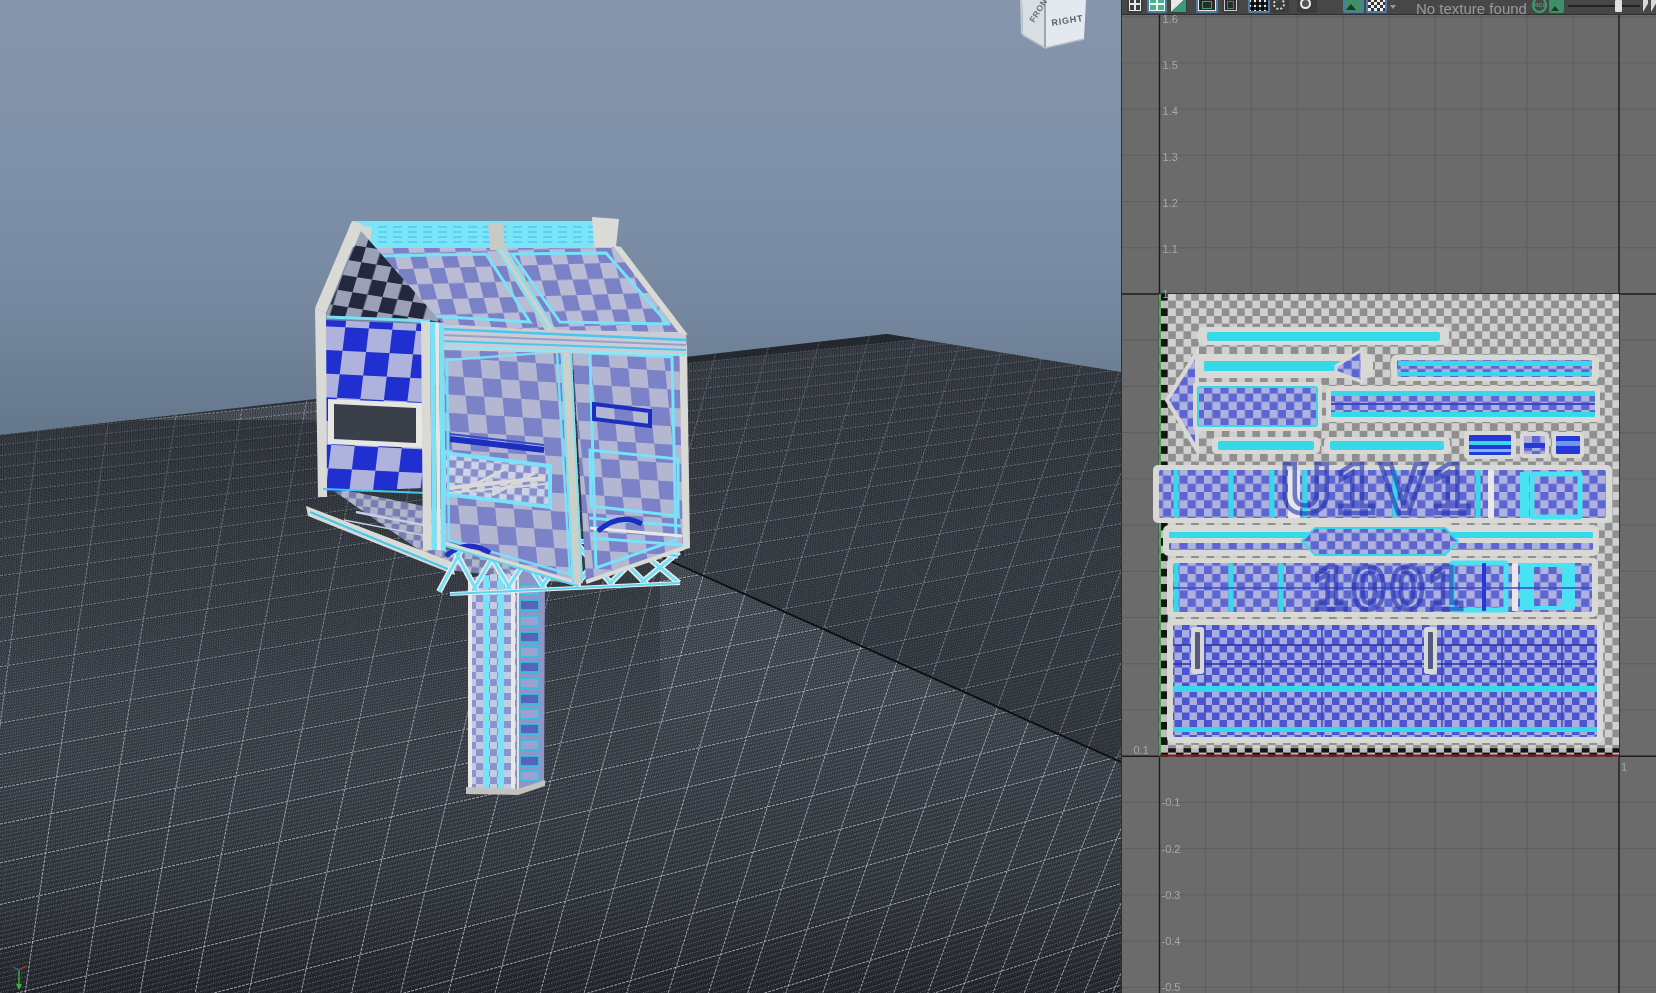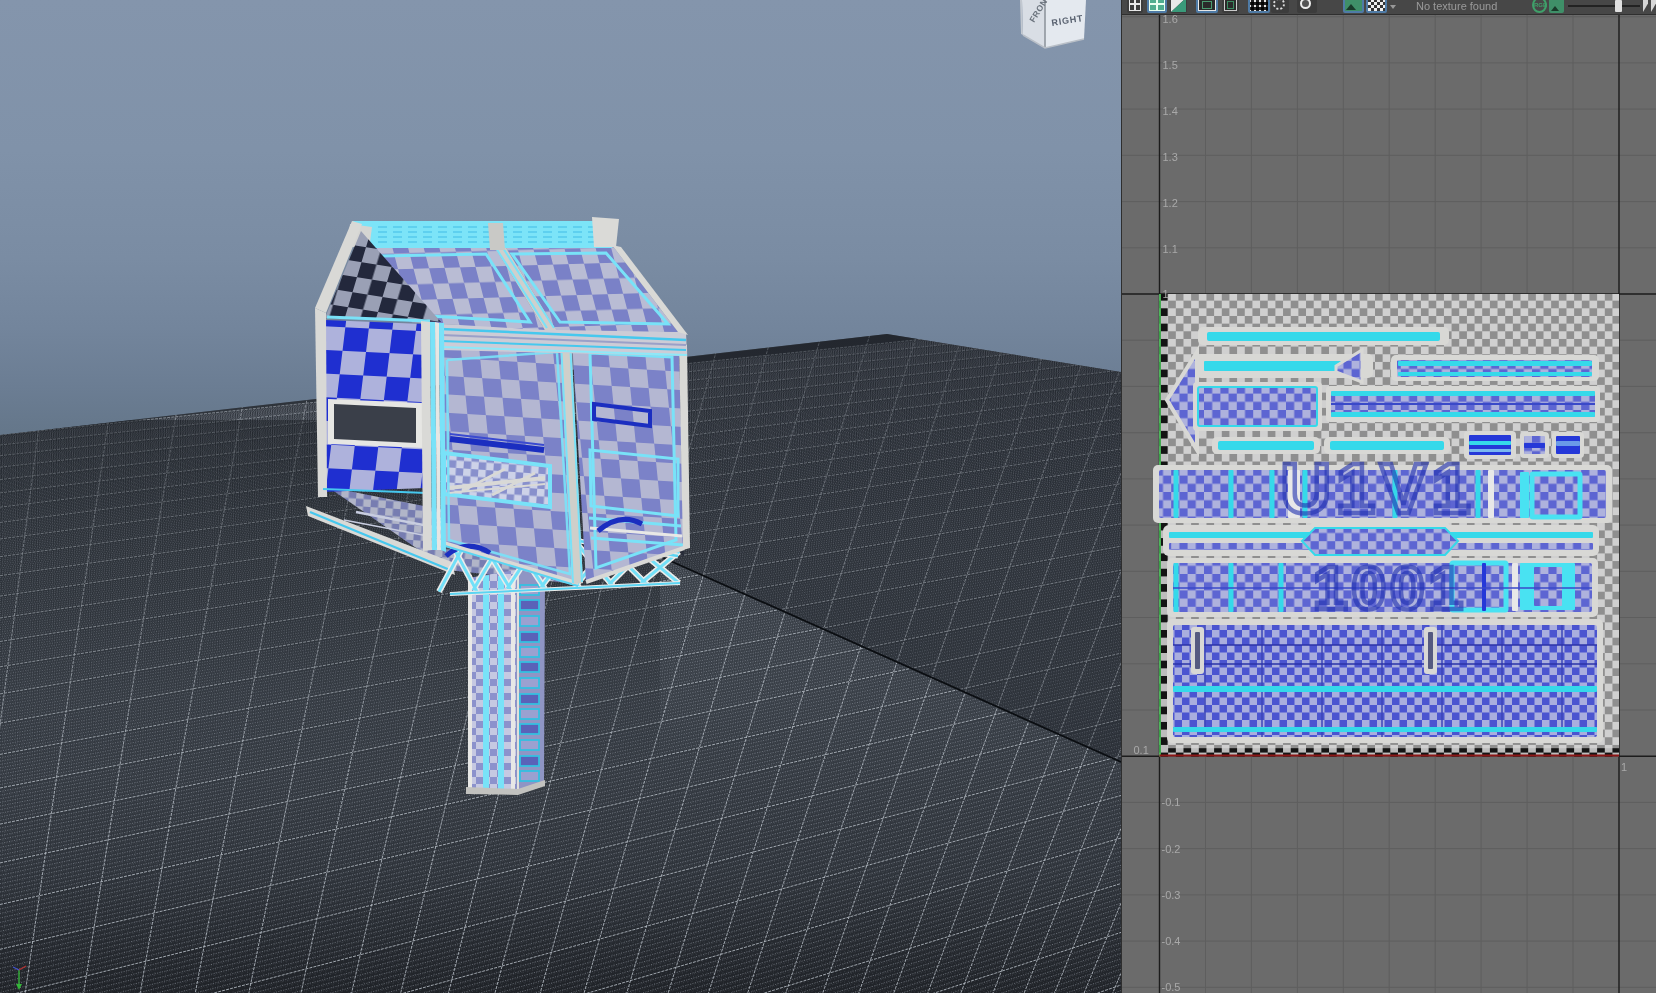--- a/index.html
+++ b/index.html
@@ -392,21 +392,21 @@
         <div style="position:absolute;left:3px;top:1px;width:11px;height:11px;border:2px solid #eeeeee;border-radius:50%;background:#555"></div>
       </div>
       <div style="position:absolute;left:221px;top:-3px;width:21px;height:16px;background:#4f7ba6;border-radius:2px">
         <div style="position:absolute;inset:2px;background:#3f8f68"></div>
         <div style="position:absolute;left:3px;bottom:3px;border-left:5px solid transparent;border-right:5px solid transparent;border-bottom:6px solid #1a3a2a"></div>
       </div>
       <div style="position:absolute;left:244px;top:-3px;width:21px;height:16px;background:#4f7ba6;border-radius:2px">
         <div style="position:absolute;inset:2px;background:repeating-conic-gradient(#eeeeee 0 25%,#333 0 50%) 0 0/6px 6px"></div>
       </div>
       <div style="position:absolute;left:268px;top:5px;width:0;height:0;border-left:3px solid transparent;border-right:3px solid transparent;border-top:4px solid #999"></div>
-      <div style="position:absolute;left:294px;top:0px;color:#9a9a9a;font-size:11px;white-space:nowrap">No texture found</div>
+      <div style="position:absolute;left:294px;top:0px;color:#9a9a9a;font-size:15px;white-space:nowrap">No texture found</div>
       <div style="position:absolute;left:410px;top:-3px;width:15px;height:16px;background:transparent;border-radius:2px">
         <div style="position:absolute;inset:0px;border:2px solid #3fa06a;border-radius:50%"></div>
         <div style="position:absolute;left:2px;top:5px;font-size:6px;color:#3fa06a;font-weight:bold">RGB</div>
       </div>
       <div style="position:absolute;left:427px;top:-3px;width:15px;height:16px;background:#3f8f68;border-radius:2px">
         <div style="position:absolute;left:2px;bottom:2px;border-left:4px solid transparent;border-right:4px solid transparent;border-bottom:5px solid #1a3a2a"></div>
       </div>
       <div style="position:absolute;left:446px;top:5px;width:72px;height:2px;background:#222"></div>
       <div style="position:absolute;left:493px;top:0px;width:7px;height:12px;background:#e0e0e0;border-radius:1px"></div>
       <div style="position:absolute;left:521px;top:-2px;width:5px;height:14px;background:#d8d8d8;clip-path:polygon(0 0,100% 0,100% 40%,0 100%)"></div>

